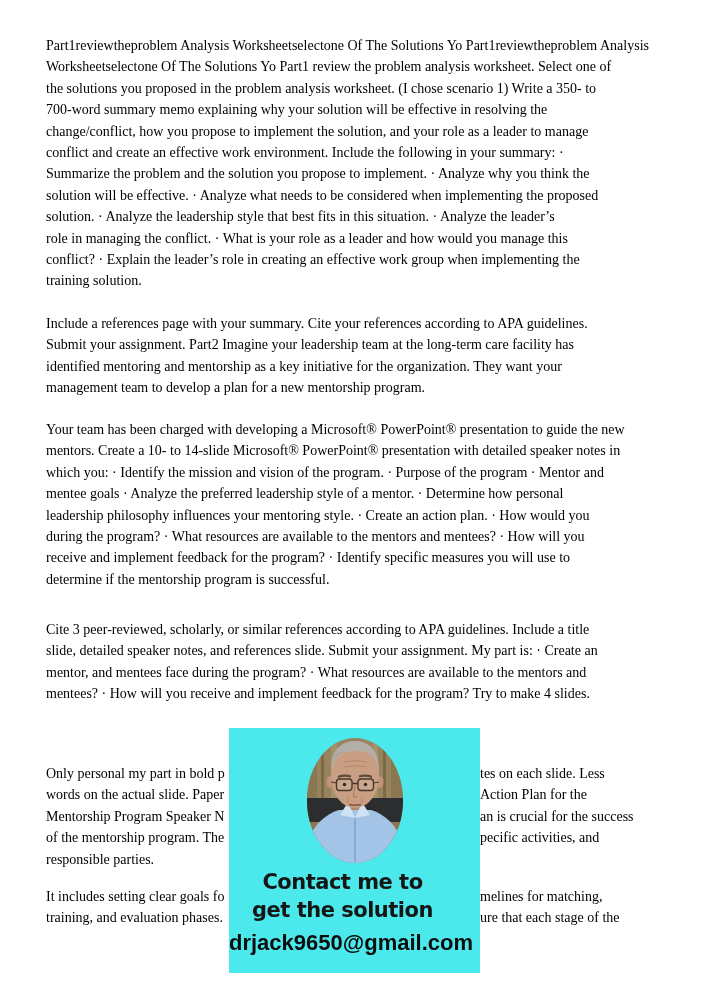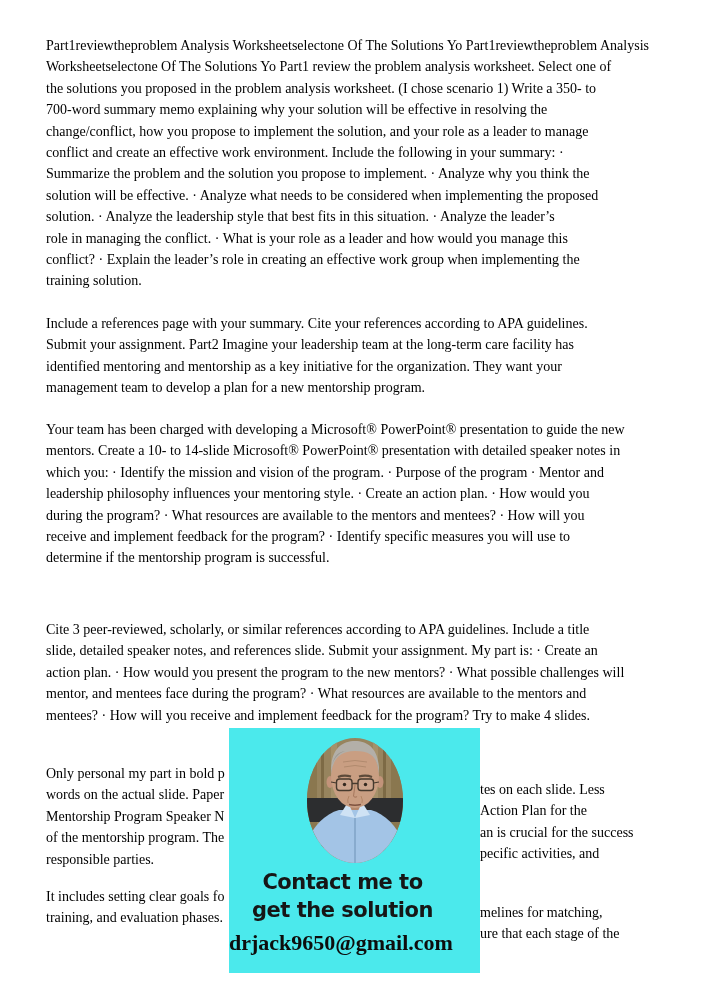--- a/index.html
+++ b/index.html
@@ -5,37 +5,37 @@
   html,body { margin:0; padding:0; background:#ffffff; }
   .page {
     position:relative; width:708px; height:1000px;
     background:#ffffff; overflow:hidden;
     font-family:"Liberation Serif", serif;
     color:#000000;
   }
   .doc { position:absolute; left:46px; top:0; width:620px; font-size:14px; }
   .para { position:absolute; left:0; width:620px; }
   .ln { white-space:nowrap; height:21.4px; line-height:21.4px; position:relative; }
-  .rf { position:absolute; left:434px; top:0; white-space:nowrap;margin-top:16px; }
+  .rf { position:absolute; left:434px; top:0; white-space:nowrap; }
   .card {
     position:absolute; left:229px; top:728px; width:251px; height:245px;
     background:#4be9ec; z-index:5;
   }
   .photo {
     position:absolute; left:78px; top:10px; width:96px; height:125px;
     border-radius:50%; overflow:hidden;
   }
   .headline {
     position:absolute; left:0; top:140px; width:227px; text-align:center;
     font-family:"DejaVu Sans", sans-serif; font-weight:700;
     font-size:21px; line-height:28px; letter-spacing:-0.5px; color:#161616;
   }
   .email {
-    position:absolute; left:0; top:202px; width:224px; text-align:left;
-    font-family:Liberation Serif, serif; font-weight:700;
+    position:absolute; left:0; top:202px; width:224px; text-align:center;
+    font-family:Liberation Sans, sans-serif; font-weight:700;
     font-size:22px; line-height:26px; color:#0d0d0d;
   }
 </style>
 </head>
 <body>
 
 <div class="page">
   <div class="doc">
 
     <div class="para" style="top:35px">
@@ -57,30 +57,30 @@
       <div class="ln">Include a references page with your summary. Cite your references according to APA guidelines.</div>
       <div class="ln">Submit your assignment. Part2 Imagine your leadership team at the long-term care facility has</div>
       <div class="ln">identified mentoring and mentorship as a key initiative for the organization. They want your</div>
       <div class="ln">management team to develop a plan for a new mentorship program.</div>
     </div>
 
     <div class="para" style="top:419px">
       <div class="ln">Your team has been charged with developing a Microsoft® PowerPoint® presentation to guide the new</div>
       <div class="ln">mentors. Create a 10- to 14-slide Microsoft® PowerPoint® presentation with detailed speaker notes in</div>
       <div class="ln">which you: · Identify the mission and vision of the program. · Purpose of the program · Mentor and</div>
+      <div class="ln">mentee goals · Analyze the preferred leadership style of a mentor. · Determine how personal</div>
       <div class="ln">leadership philosophy influences your mentoring style. · Create an action plan. · How would you</div>
       <div class="ln">during the program? · What resources are available to the mentors and mentees? · How will you</div>
       <div class="ln">receive and implement feedback for the program? · Identify specific measures you will use to</div>
       <div class="ln">determine if the mentorship program is successful.</div>
     </div>
 
     <div class="para" style="top:619px">
       <div class="ln">Cite 3 peer-reviewed, scholarly, or similar references according to APA guidelines. Include a title</div>
       <div class="ln">slide, detailed speaker notes, and references slide. Submit your assignment. My part is: · Create an</div>
-      <div class="ln">action plan. · How would you present the program to the new mentors? · What possible challenges will</div>
       <div class="ln">mentor, and mentees face during the program? · What resources are available to the mentors and</div>
       <div class="ln">mentees? · How will you receive and implement feedback for the program? Try to make 4 slides.</div>
     </div>
 
     <div class="para" style="top:763px">
       <div class="ln">
         <span>Only personal my part in bold p</span>
         <span class="rf">tes on each slide. Less</span>
       </div>
       <div class="ln">

